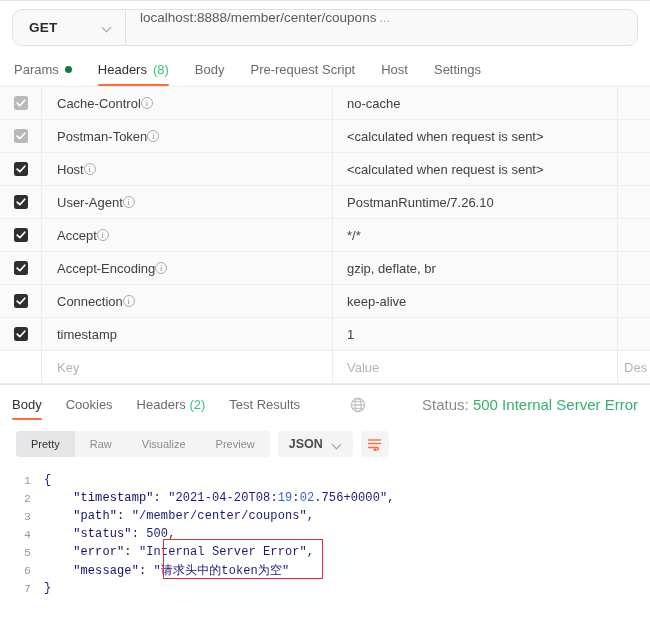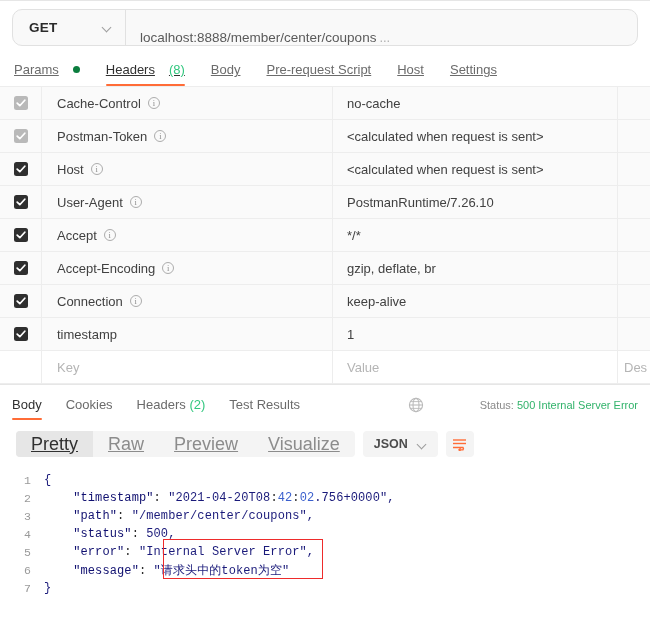--- a/index.html
+++ b/index.html
@@ -25,34 +25,34 @@
   }
   .method-label { font-size: 13.5px; color: #2b2b2b; font-weight: 600; letter-spacing: .3px; }
   .chev { width: 9px; height: 9px; position: relative; opacity: .55; }
   .chev::before {
     content: ""; position: absolute; left: 0; top: 1px;
     width: 6px; height: 6px;
     border-right: 1.4px solid #555; border-bottom: 1.4px solid #555;
     transform: rotate(45deg);
   }
   .url-text {
-    flex: 1; display: flex; align-items: flex-end; padding: 0 14px;
+    flex: 1; display: flex; align-items: flex-start; padding: 0 14px;
     font-size: 13.5px; color: #5a5a5a; cursor: text;
   }
   .url-ellipsis { color: #b0b0b0; margin-left: 3px; font-size: 13px; }
 
   
   .req-tabs {
     display: flex; align-items: flex-end; gap: 0;
     padding: 0 12px; height: 30px;
   }
   .rtab {
     position: relative; font-size: 13px; color: #6b6b6b;
     padding: 0 13px 9px 13px; cursor: pointer; white-space: nowrap;
-    display: flex; align-items: center; gap: 14px; text-decoration: underline;
+    display: flex; align-items: center; gap: 6px;
   }
   .rtab:first-child { padding-left: 2px; }
   .rtab.active { color: #303030; }
   .rtab.active::after {
     content: ""; position: absolute; left: 13px; right: 13px; bottom: 0;
     height: 2.5px; background: #ff6c37; border-radius: 2px;
   }
   .rtab.active:first-child::after { left: 2px; }
   .dot-green { width: 7px; height: 7px; border-radius: 50%; background: #0b7d3e; display: inline-block; }
   .count-green { color: #32c77f; font-size: 13px; }
@@ -69,21 +69,21 @@
     border-right: 1px solid #ededed; cursor: pointer;
   }
   .cbx {
     width: 14px; height: 14px; border-radius: 2.5px;
     display: flex; align-items: center; justify-content: center;
   }
   .cbx.dark { background: #2f2f2f; }
   .cbx.grey { background: #b9b9b9; }
   .cbx svg { width: 10px; height: 10px; display: block; }
   .c-key {
-    flex: 0 0 291px; display: flex; align-items: center; gap: 7px;
+    flex: 0 0 291px; display: flex; align-items: center; 
     padding-left: 15px; border-right: 1px solid #ededed;
     font-size: 13px; color: #414141;
   }
   .c-val {
     flex: 1; display: flex; align-items: center; padding-left: 14px;
     border-right: 1px solid #ededed; font-size: 13px; color: #414141;
   }
   .c-desc {
     flex: 0 0 32px; display: flex; align-items: center; padding-left: 6px;
     font-size: 13px; color: #b5b5b5; overflow: hidden; white-space: nowrap;
@@ -108,30 +108,30 @@
     padding: 0 12px 8px 12px; cursor: pointer; white-space: nowrap;
   }
   .stab:first-child { padding-left: 0; }
   .stab.active { color: #303030; }
   .stab.active::after {
     content: ""; position: absolute; left: 0; right: 12px; bottom: 0;
     height: 2.5px; background: #ff6c37; border-radius: 2px;
   }
   .resp-status { display: flex; align-items: center; gap: 8px; padding-bottom: 7px; }
   .globe { width: 16px; height: 16px; opacity: .6; }
-  .status-txt { font-size: 11px; color: #8a8a8a; margin-left: 48px; }
+  .status-txt { font-size: 15px; color: #8a8a8a; margin-left: 48px; }
   .status-val { color: #32b36b; }
 
   .fmt-bar { display: flex; align-items: center; gap: 8px; padding: 11px 12px 10px 16px; }
   .seg {
     display: flex; background: #f4f4f4; border-radius: 4px; overflow: hidden; height: 26px;
   }
   .seg-btn {
     display: flex; align-items: center; padding: 12px 15px;
-    font-size: 18px; color: #8c8c8c; cursor: pointer; text-decoration: underline;
+    font-size: 11px; color: #8c8c8c; cursor: pointer;
   }
   .seg-btn.active { background: #e6e6e6; color: #303030; }
   .sel-box {
     display: flex; align-items: center; gap: 10px; height: 26px;
     background: #f4f4f4; border-radius: 4px; padding: 0 11px;
     font-size: 12.5px; color: #4c4c4c; cursor: pointer; font-weight: 600;
   }
   .wrap-btn {
     width: 28px; height: 26px; background: #f4f4f4; border-radius: 4px;
     display: flex; align-items: center; justify-content: center; cursor: pointer;
@@ -375,22 +375,22 @@
         <span>Status:</span>
         <span class="status-val">500 Internal Server Error</span>
       </span>
     </div>
   </div>
 
   <div class="fmt-bar">
     <div class="seg">
       <div class="seg-btn active">Pretty</div>
       <div class="seg-btn">Raw</div>
+      <div class="seg-btn">Visualize</div>
       <div class="seg-btn">Preview</div>
-      <div class="seg-btn">Visualize</div>
     </div>
     <div class="sel-box">
       <span>JSON</span>
       <span class="chev"></span>
     </div>
     <div class="wrap-btn">
       <svg width="15" height="13" viewBox="0 0 15 13">
         <line x1="1" y1="2" x2="14" y2="2" stroke="#ff6c37" stroke-width="1.4"></line>
         <line x1="1" y1="5.5" x2="14" y2="5.5" stroke="#ff6c37" stroke-width="1.4"></line>
         <path d="M1 9.5 H11 a2 2 0 0 1 0 2.4 H7" fill="none" stroke="#ff6c37" stroke-width="1.4"></path>
@@ -399,21 +399,21 @@
     </div>
   </div>
 
   <div class="code-area" id="code-area">
       <div class="code-line">
         <span class="ln">1</span>
         <span class="code-txt">{</span>
       </div>
       <div class="code-line">
         <span class="ln">2</span>
-        <span class="code-txt">    <span class="k-key">"timestamp"</span><span class="k-pun">:</span> "2021-04-20T08<span class="k-pun">:</span><span class="k-num">42</span><span class="k-pun">:</span><span class="k-num">02</span>.756+0000",</span>
+        <span class="code-txt">    <span class="k-key">"timestamp"</span><span class="k-pun">:</span> "2021-04-20T08<span class="k-pun">:</span><span class="k-num">19</span><span class="k-pun">:</span><span class="k-num">02</span>.756+0000",</span>
       </div>
       <div class="code-line">
         <span class="ln">3</span>
         <span class="code-txt">    <span class="k-key">"path"</span><span class="k-pun">:</span> "/member/center/coupons",</span>
       </div>
       <div class="code-line">
         <span class="ln">4</span>
         <span class="code-txt">    <span class="k-key">"status"</span><span class="k-pun">:</span> 500,</span>
       </div>
       <div class="code-line">

